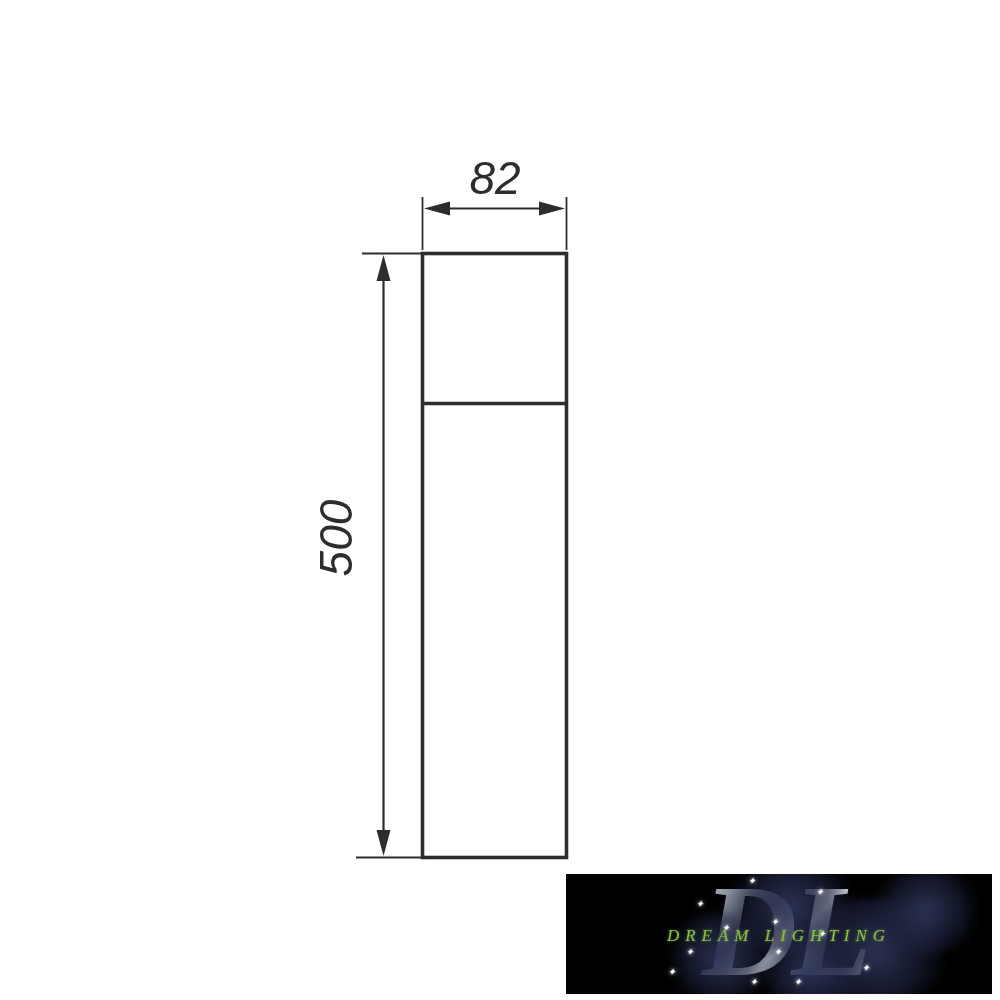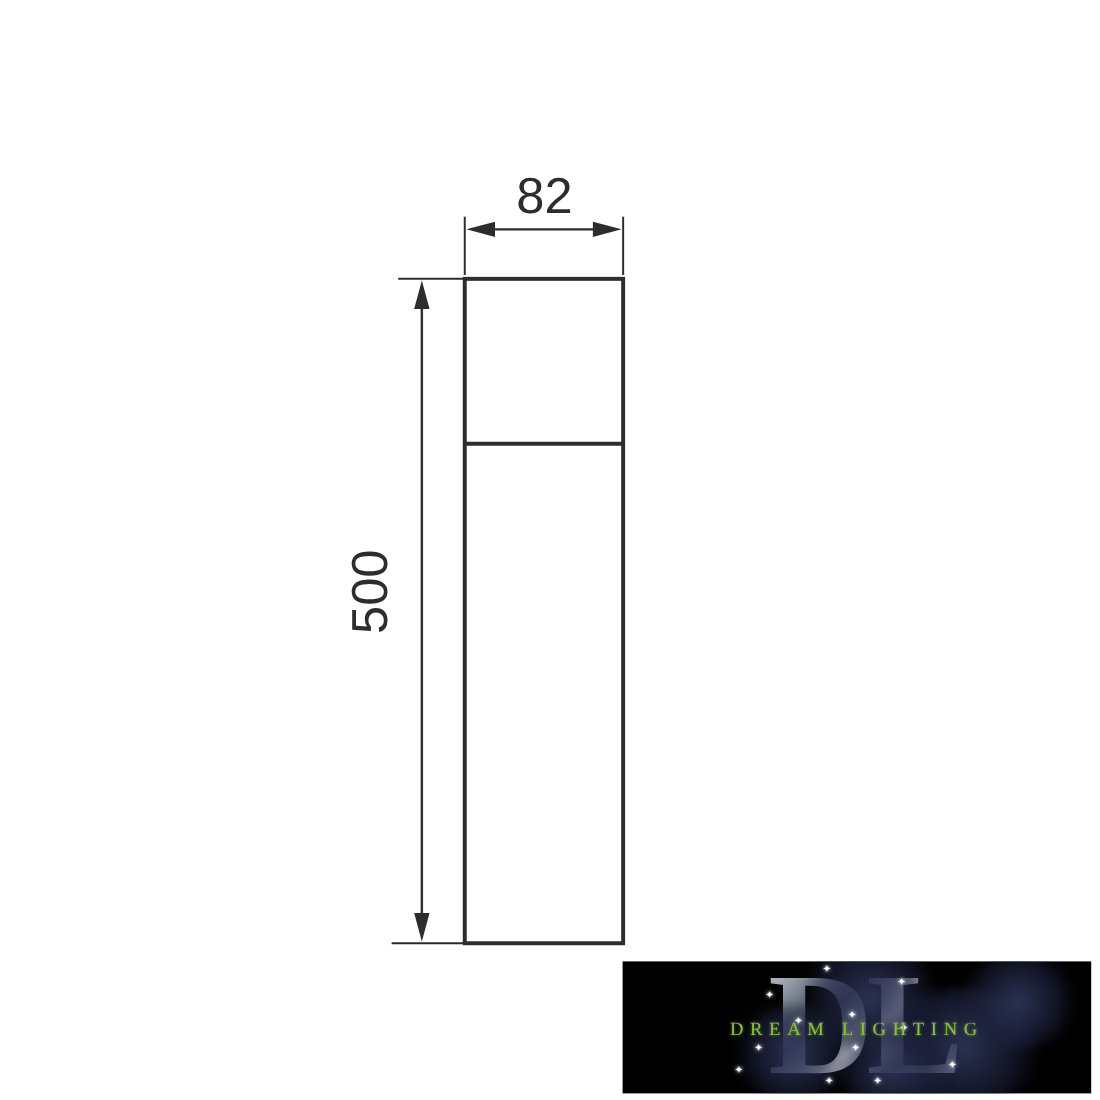--- a/index.html
+++ b/index.html
@@ -9,20 +9,21 @@
     height: 1000px;
     background: #ffffff;
     font-family: "Liberation Sans", sans-serif;
     overflow: hidden;
   }
   .stage {
     position: relative;
     width: 908px;
     height: 1000px;
     background: #ffffff;
+    font-style: italic;
   }
   .drawing-svg {
     position: absolute;
     left: 0;
     top: 0;
     width: 1000px;
     height: 1000px;
   }
   .dim-text {
     font-family: "Liberation Sans", sans-serif;

